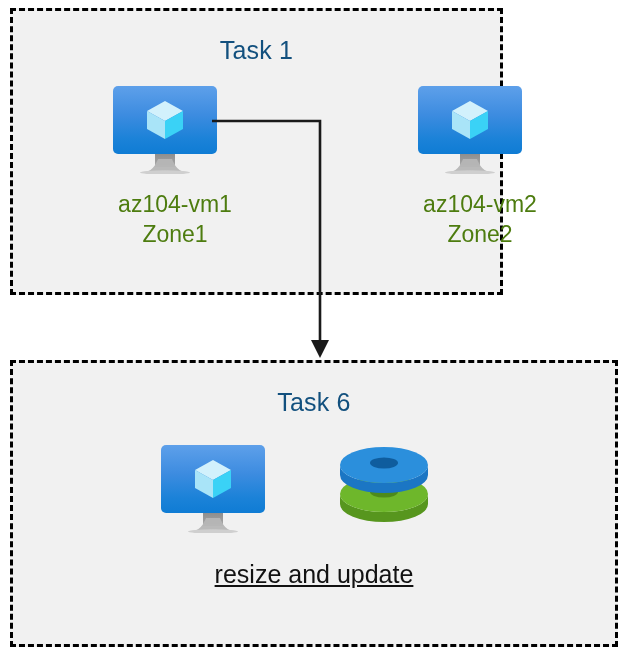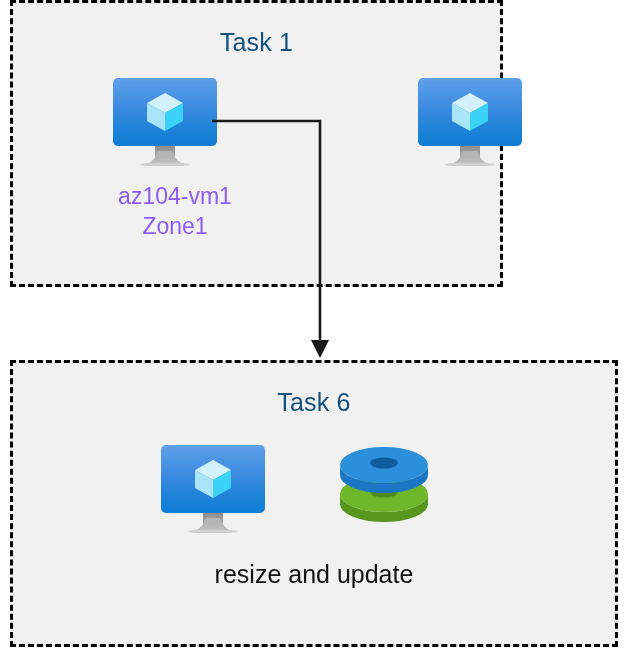--- a/index.html
+++ b/index.html
@@ -25,21 +25,21 @@
 
   
   .task-box {
     position: absolute;
     background: #f1f1f1;
     box-sizing: border-box;
     border: 3px dashed #000000;
   }
   #task-box-1 {
     left: 10px;
-    top: 0;
+    top: 8px;
     width: 493px;
     height: 287px;
   }
   #task-box-2 {
     left: 10px;
     top: 360px;
     width: 608px;
     height: 287px;
   }
 
@@ -101,33 +101,34 @@
   .disk-icon {
     position: absolute;
     width: 96px;
     height: 82px;
   }
 
   
   .vm-caption {
     position: absolute;
     text-align: center;
-    color: #8b5cf6;
+    color: #4d7c0f;
     font-size: 23px;
     line-height: 30px;
     white-space: pre-line;
   }
   .section-caption {
     position: absolute;
     left: 0;
     width: 100%;
     text-align: center;
     color: #121212;
     font-size: 25px;
     line-height: 32px;
+    text-decoration: underline;
   }
 
   
   #connector {
     position: absolute;
     left: 0;
     top: 0;
     width: 628px;
     height: 654px;
     pointer-events: none;
@@ -166,20 +167,22 @@
         <polygon points="4,13 22,23 22,41 4,31" fill="#a9e4f8"></polygon>
         <polygon points="40,13 40,31 22,41 22,23" fill="#3ad2f6"></polygon>
       </svg>
       <div class="neck"></div>
       <svg class="base" viewBox="0 0 54 16">
         <path d="M2,15 C14,15 18,6 20,1 L34,1 C36,6 40,15 52,15 Z" fill="#b6b6b6" opacity="0.95"></path>
         <ellipse cx="27" cy="14.5" rx="25" ry="2.2" fill="#cfcfcf"></ellipse>
       </svg>
     </div>
 
+    <div class="vm-caption" style="left:362px; top:178px; width:210px;">az104-vm2
+Zone2</div>
   </div>
 
   <div class="task-box" id="task-box-2">
 
     <div class="task-title" id="task-2-title">Task 6</div>
 
     <div class="vm-icon" style="left:148px; top:82px;">
       <div class="screen"></div>
       <svg class="cube" viewBox="0 0 44 44">
         <polygon points="22,3 40,13 22,23 4,13" fill="#d2f1fc"></polygon>

